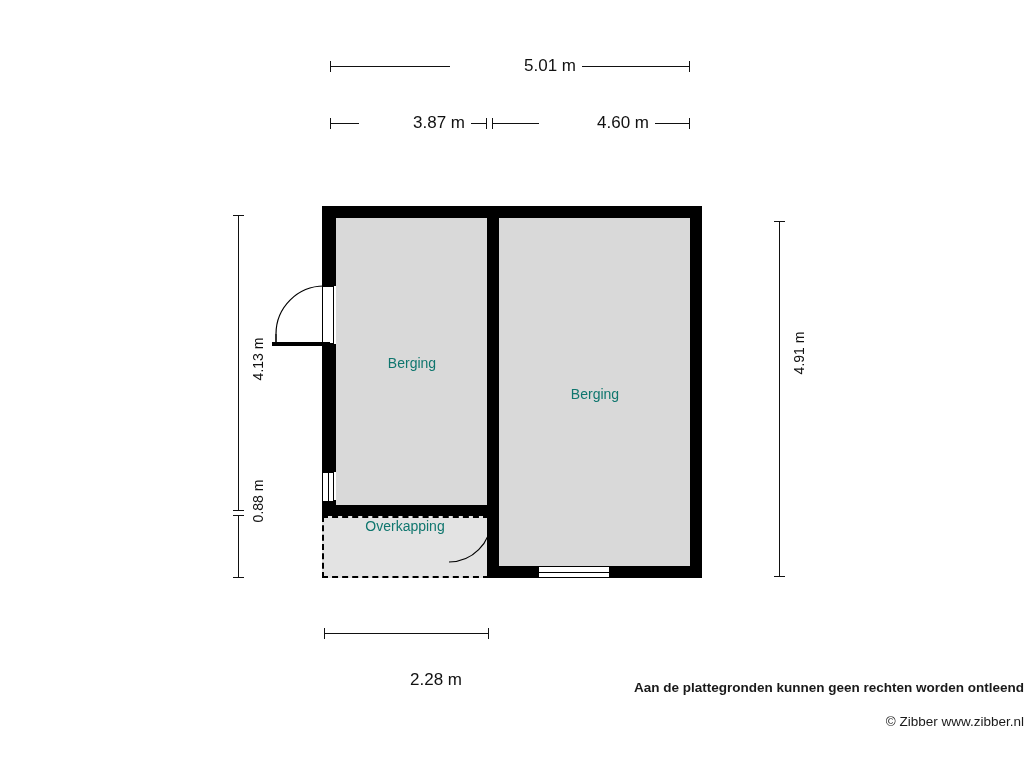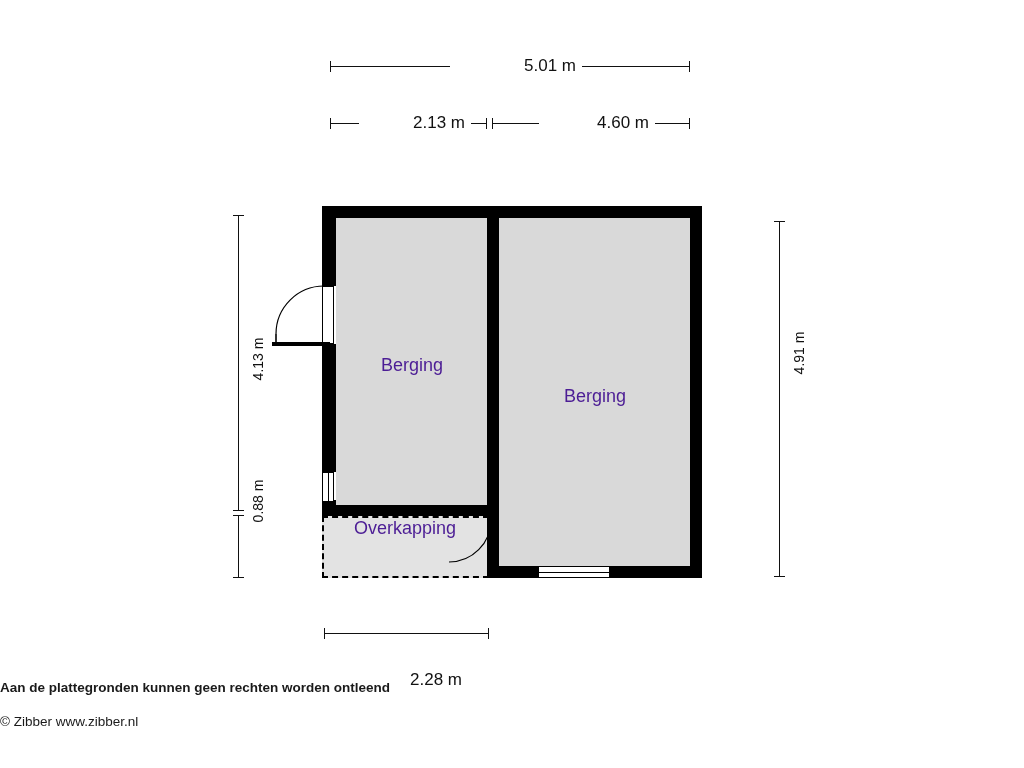--- a/index.html
+++ b/index.html
@@ -78,22 +78,22 @@
   .wall {
     position: absolute;
     background: #000000;
   }
   .room {
     position: absolute;
     background: #d9d9d9;
   }
   .room-label {
     position: absolute;
-    font-size: 18px;
-    color: #4c1d95;
+    font-size: 14px;
+    color: #0f766e;
     white-space: nowrap;
     text-align: center;
   }
   .canopy {
     position: absolute;
     background: #e3e3e3;
     border: 2px dashed #000000;
     box-sizing: border-box;
   }
   .door-leaf {
@@ -122,35 +122,35 @@
     width: 1px;
     height: auto;
     background: #000000;
   }
 
   
   .footer {
     position: absolute;
     left: 0;
     width: 1024px;
-    text-align: left;
+    text-align: right;
     font-size: 13.5px;
     color: #1a1a1a;
   }
 </style>
 </head>
 <body>
 
 <div id="canvas">
 
   <div class="dim-h" style="left:330px; top:66px; width:360px;"></div>
   <div class="dim-label" style="left:450px; top:56px; width:120px;">5.01 m</div>
 
   <div class="dim-h" style="left:330px; top:123px; width:157px;"></div>
-  <div class="dim-label" style="left:359px; top:113px; width:100px;">2.13 m</div>
+  <div class="dim-label" style="left:359px; top:113px; width:100px;">3.87 m</div>
 
   <div class="dim-h" style="left:492px; top:123px; width:198px;"></div>
   <div class="dim-label" style="left:539px; top:113px; width:104px;">4.60 m</div>
 
   <div class="dim-v" style="left:238px; top:215px; height:296px;"></div>
   <div class="dim-label-v" style="left:198px; top:345px; width:120px; transform:rotate(-90deg); text-align:center;">4.13 m</div>
 
   <div class="dim-v" style="left:238px; top:515px; height:63px;"></div>
   <div class="dim-label-v" style="left:198px; top:487px; width:120px; transform:rotate(-90deg); text-align:center;">0.88 m</div>
 

